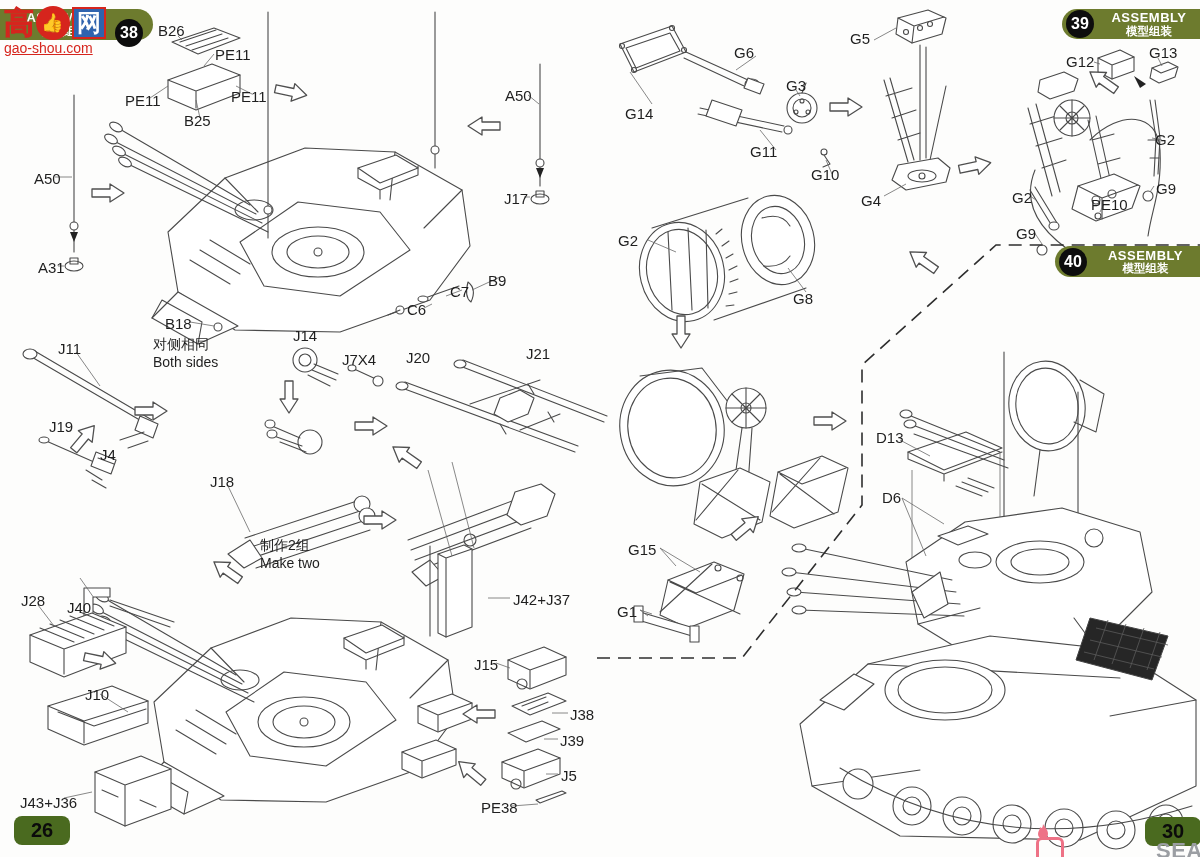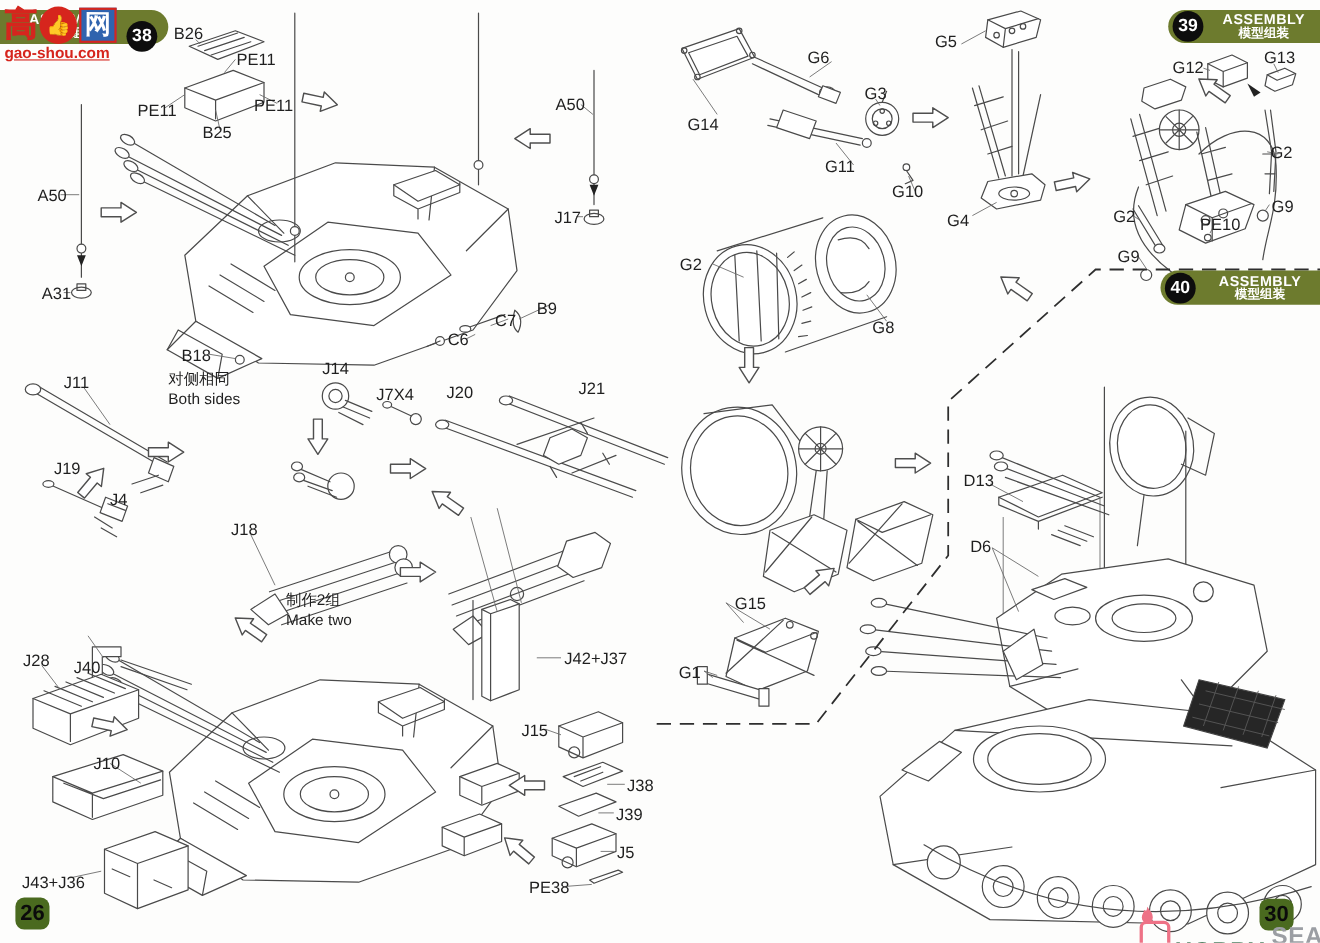--- a/index.html
+++ b/index.html
@@ -19,34 +19,34 @@
   .banner .circle{background:#0d0d0d;color:#fff;border-radius:50%;width:28px;height:28px;
       display:flex;align-items:center;justify-content:center;font-weight:bold;font-size:16px;flex:0 0 auto;}
   .banner .btext{flex:1;text-align:center;line-height:1.05;}
   .banner .btext .l1{font-weight:bold;font-size:13px;letter-spacing:.5px;}
   .banner .btext .l2{font-weight:bold;font-size:11.5px;}
   #banner38{left:0;top:9px;width:153px;height:31px;border-radius:0 17px 17px 0;}
   #banner38 .circle{position:absolute;left:115px;top:10px;}
   #banner38 .btext{position:absolute;left:14px;top:2px;width:100px;}
   #banner39{left:1062px;top:9px;width:138px;height:30px;border-radius:16px 0 0 16px;padding-left:4px;}
   #banner40{left:1055px;top:246px;width:145px;height:31px;border-radius:16px 0 0 16px;padding-left:4px;}
-  .pagebadge{position:absolute;width:31px;height:29px;background:#4a6a1f;border-radius:8px;
+  .pagebadge{position:absolute;width:56px;height:29px;background:#4a6a1f;border-radius:8px;
       display:flex;align-items:center;justify-content:center;color:#0b0b0b;font-weight:bold;font-size:20px;z-index:4;}
   #page26{left:14px;top:816px;}
   #page27{left:1145px;top:817px;}
   .plabel{position:absolute;font-size:15px;color:#1f1f1f;white-space:nowrap;z-index:3;}
   .pnote{position:absolute;font-size:14px;color:#1f1f1f;line-height:1.28;white-space:nowrap;z-index:3;}
   
   #wm-gaoshou{position:absolute;left:4px;top:6px;z-index:9;line-height:1;}
   #wm-gaoshou .row{display:flex;align-items:center;}
   #wm-gaoshou .zi1{color:#2f63ae;font-weight:bold;font-size:30px;-webkit-text-stroke:1px #d6251d;}
   #wm-gaoshou .gear{width:34px;height:34px;border-radius:50%;background:#d6251d;color:#fff;display:flex;
       align-items:center;justify-content:center;font-size:18px;margin:0 2px;}
   #wm-gaoshou .zi2{background:#2f63ae;color:#fff;font-weight:bold;font-size:24px;padding:2px 3px;border:2px solid #d6251d;}
-  #wm-gaoshou .url{color:#d6251d;font-weight:bold;font-size:14px;text-decoration:underline;margin-top:1px;}
+  #wm-gaoshou .url{color:#d6251d;font-weight:normal;font-size:14px;text-decoration:underline;margin-top:1px;}
   
   #wm-hobby{position:absolute;left:1036px;top:824px;display:flex;align-items:center;z-index:9;}
   #wm-hobby .flame{width:22px;height:22px;border:3px solid #ee7286;border-radius:6px;display:flex;
       align-items:center;justify-content:center;margin-right:4px;}
   #wm-hobby .w1{color:#14532d;font-weight:bold;font-size:22px;letter-spacing:.5px;margin-top:28px;}
   #wm-hobby .w2{color:#9b9ea3;font-weight:bold;font-size:22px;letter-spacing:.5px;margin-left:6px;}
 </style>
 </head>
 <body>
 
@@ -462,21 +462,21 @@
       <div class="plabel" style="left: 481px; top: 799px;">PE38</div>
       <div class="plabel" style="left: 625px; top: 105px;">G14</div>
       <div class="plabel" style="left: 734px; top: 44px;">G6</div>
       <div class="plabel" style="left: 786px; top: 77px;">G3</div>
       <div class="plabel" style="left: 750px; top: 143px;">G11</div>
       <div class="plabel" style="left: 811px; top: 166px;">G10</div>
       <div class="plabel" style="left: 850px; top: 30px;">G5</div>
       <div class="plabel" style="left: 861px; top: 192px;">G4</div>
       <div class="plabel" style="left: 618px; top: 232px;">G2</div>
       <div class="plabel" style="left: 793px; top: 290px;">G8</div>
-      <div class="plabel" style="left: 628px; top: 541px; margin-left: 40px;">G15</div>
+      <div class="plabel" style="left: 628px; top: 541px;">G15</div>
       <div class="plabel" style="left: 617px; top: 603px; text-align: center;">G1</div>
       <div class="plabel" style="left: 1066px; top: 53px;">G12</div>
       <div class="plabel" style="left: 1149px; top: 44px;">G13</div>
       <div class="plabel" style="left: 1155px; top: 131px;">G2</div>
       <div class="plabel" style="left: 1156px; top: 180px;">G9</div>
       <div class="plabel" style="left: 1012px; top: 189px;">G2</div>
       <div class="plabel" style="left: 1091px; top: 196px;">PE10</div>
       <div class="plabel" style="left: 1016px; top: 225px;">G9</div>
       <div class="plabel" style="left: 876px; top: 429px;">D13</div>
       <div class="plabel" style="left: 882px; top: 489px;">D6</div>

